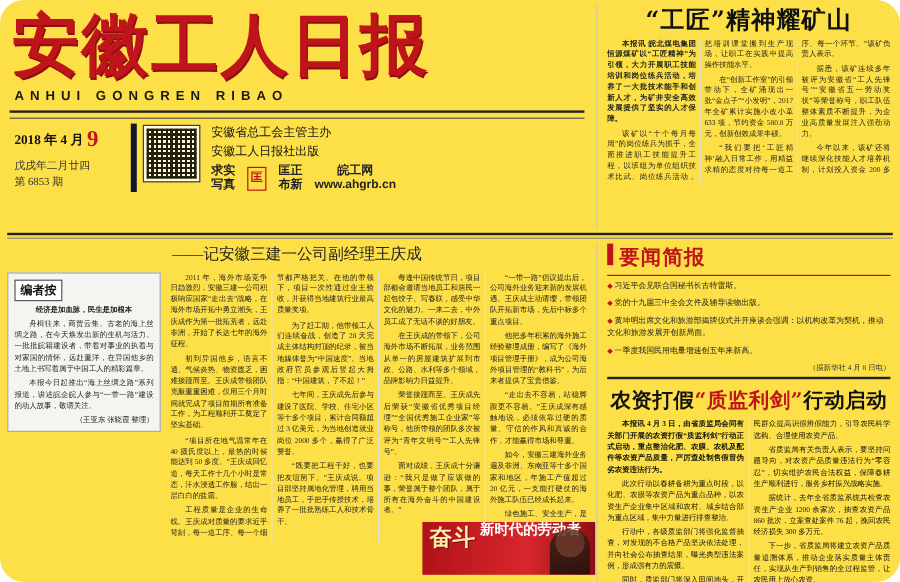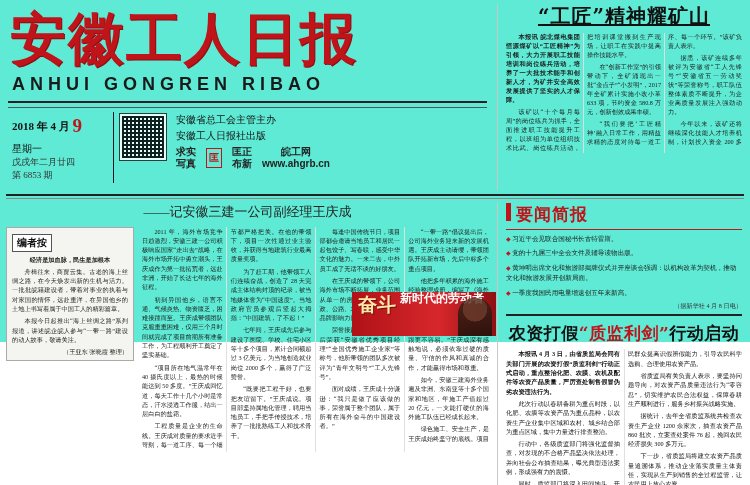--- a/index.html
+++ b/index.html
@@ -6,23 +6,24 @@
   html, body { margin: 0; padding: 0; }
   body {
     width: 750px; height: 485px;
     background: #ffffff;
     font-family: "Liberation Serif", serif;
     color: #111;
     overflow: hidden;
   }
   .page {
     position: relative;
-    width: 750px; height: 342px;
-    background: #5eead4;
+    width: 750px; height: 485px;
+    background: #fde047;
     padding: 4px 6px;
+    border-radius: 20px;
   }
 
   
   .top {
     display: flex;
     height: 186px;
   }
   .masthead-col {
     width: 492px;
     padding-right: 8px;
@@ -37,41 +38,41 @@
     letter-spacing: 2px;
     line-height: 1;
     margin: 6px 0 0 4px;
     text-shadow: 1px 1px 0 #8d0d11;
     white-space: nowrap;
   }
   .pinyin {
     margin: 8px 0 0 6px;
     font-family: "Liberation Sans", sans-serif;
     font-weight: bold;
-    font-size: 18px;
+    font-size: 11px;
     letter-spacing: 5px;
     color: #1a1a1a;
   }
   .plate-rule {
     margin: 6px 2px 4px 2px;
     height: 2px;
     background: #222;
   }
   .plate-rule.thin { height: 1px; background: #555; margin-top: 2px; }
 
   .info-row {
     display: flex;
     margin-top: 4px;
     font-size: 10px;
     line-height: 1.5;
   }
   .date-block {
     width: 108px;
     padding-left: 6px;
-    border-right: 1px solid #0f172a;
+    border-right: 5px solid #0f172a;
   }
   .date-block .d1 { font-size: 11px; font-weight: bold; }
   .date-block .d1 .big { font-size: 19px; color: #c0141b; font-weight: bold; vertical-align: -2px; }
   .date-block .d2 { font-size: 10px; }
   .date-block .d3 { font-size: 9px; color: #333; }
   .date-block .d4 { font-size: 9px; color: #333; }
 
   .qr {
     width: 46px; height: 46px;
     margin: 2px 6px 0 6px;
@@ -117,21 +118,20 @@
     padding-left: 8px;
   }
   .rc-head {
     font-family: "DejaVu Serif", serif;
     font-weight: bold;
     font-size: 20px;
     text-align: center;
     letter-spacing: 1px;
     line-height: 1.25;
     margin-bottom: 4px;
-    text-decoration: underline;
   }
   .rc-body {
     column-count: 3;
     column-gap: 7px;
     column-rule: 1px solid #ddd;
     font-size: 6.2px;
     line-height: 1.45;
     text-align: justify;
     color: #1c1c1c;
     height: 120px;
@@ -315,21 +315,20 @@
       <div class="pinyin">ANHUI GONGREN RIBAO</div>
       <div class="plate-rule"></div>
       <div class="plate-rule thin"></div>
 
       <div class="info-row">
         <div class="date-block">
           <div class="d1">
             <span>2018 年 4 月</span>
             <span class="big">9</span>
           </div>
-          <div class="d2">星期一</div>
           <div class="d3">戊戌年二月廿四</div>
           <div class="d4">第 6853 期</div>
         </div>
 
         <div class="qr"></div>
 
         <div class="pub-block">
           <div>安徽省总工会主管主办</div>
           <div>安徽工人日报社出版</div>
           <div class="slogans">

